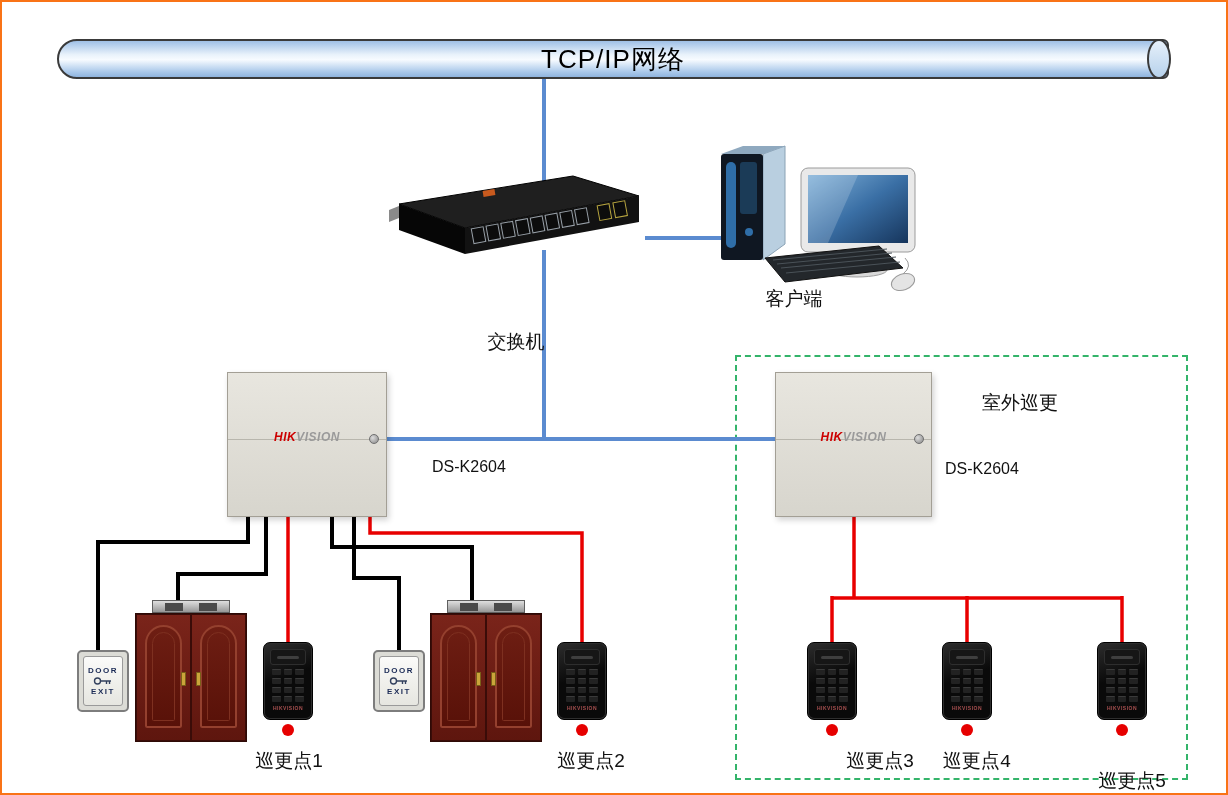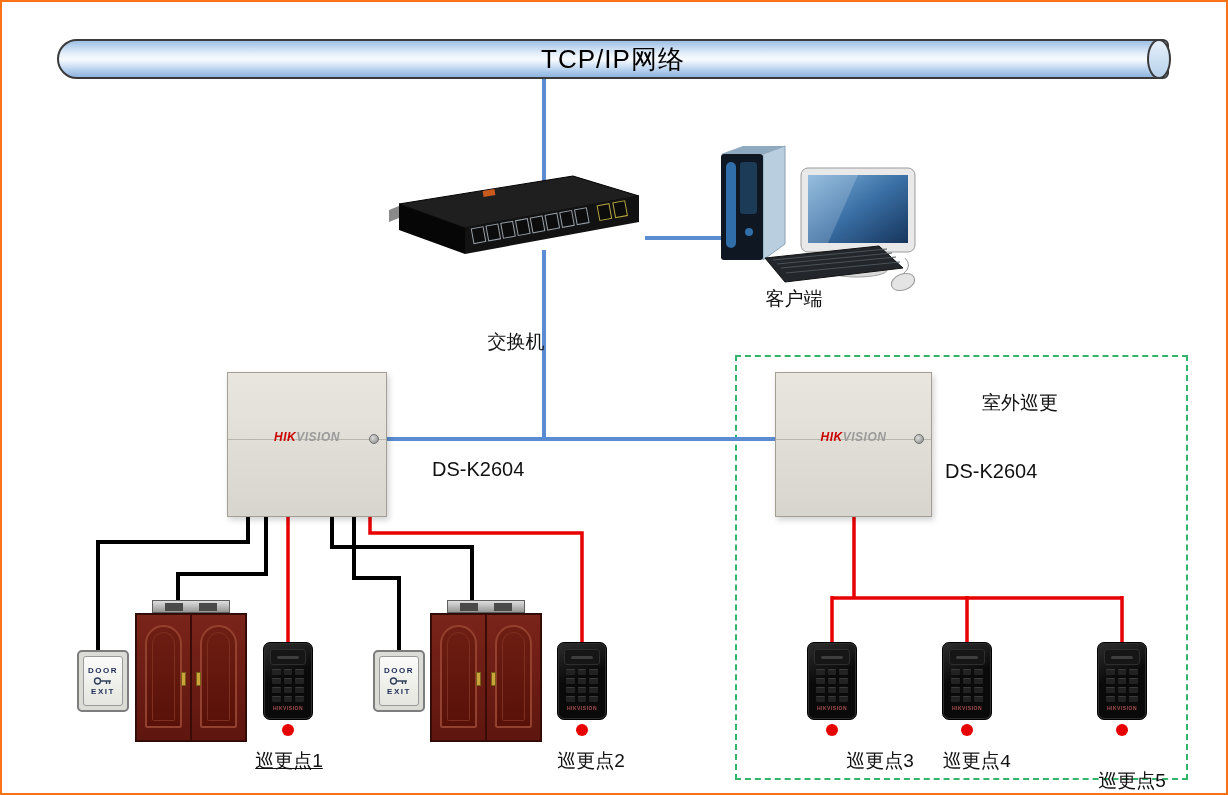--- a/index.html
+++ b/index.html
@@ -20,21 +20,21 @@
   
   svg.wires { position:absolute; left:0; top:0; z-index:1; }
   .blue-line  { stroke:var(--blue,#5b8bd0); stroke-width:4; fill:none; }
   .black-wire { stroke:var(--black,#000); stroke-width:4; fill:none; }
   .red-wire   { stroke:var(--red,#e80000); stroke-width:3.5; fill:none; }
 
   .dev { position:absolute; z-index:2; }
 
   
   .label { position:absolute; z-index:3; font-size:19px; color:#111; text-align:center; }
-  .model-label { position:absolute; z-index:3; font-size:20px; color:#111; }
+  .model-label { position:absolute; z-index:3; font-size:16px; color:#111; }
 
   
   .controller { position:absolute; z-index:2; width:160px; height:145px;
           background:linear-gradient(180deg,#e8e6df,#d7d5cd);
           border:1px solid #a39f95; box-shadow:2px 3px 6px rgba(0,0,0,0.18); }
   .controller .seam { position:absolute; left:0; right:0; top:46%; border-top:1px solid #b8b6ad; }
   .controller .logo { position:absolute; left:0; right:0; top:calc(46% - 9px); text-align:center;
           font-style:italic; font-weight:bold; font-size:12px; letter-spacing:0.5px;
           background:transparent; }
   .controller .logo .hik { color:#cc0000;font-style:italic; }
@@ -352,19 +352,19 @@
       </div>
     <div class="reader-brand">HIKVISION</div>
   </div>
 
   <div class="dot" style="left:280px; top:722px;"></div>
   <div class="dot" style="left:574px; top:722px;"></div>
   <div class="dot" style="left:824px; top:722px;"></div>
   <div class="dot" style="left:959px; top:722px;"></div>
   <div class="dot" style="left:1114px; top:722px;"></div>
 
-  <div class="label" style="left:246px; top:746px; width:82px;text-decoration:underline;">巡更点1</div>
+  <div class="label" style="left:246px; top:746px; width:82px;">巡更点1</div>
   <div class="label" style="left:548px; top:746px; width:82px;">巡更点2</div>
   <div class="label" style="left:837px; top:746px; width:82px;">巡更点3</div>
   <div class="label" style="left:934px; top:746px; width:82px;font-family:Liberation Mono, monospace;">巡更点4</div>
   <div class="label" style="left:1089px; top:766px; width:82px;">巡更点5</div>
 
 </div>
 
 </body></html>

